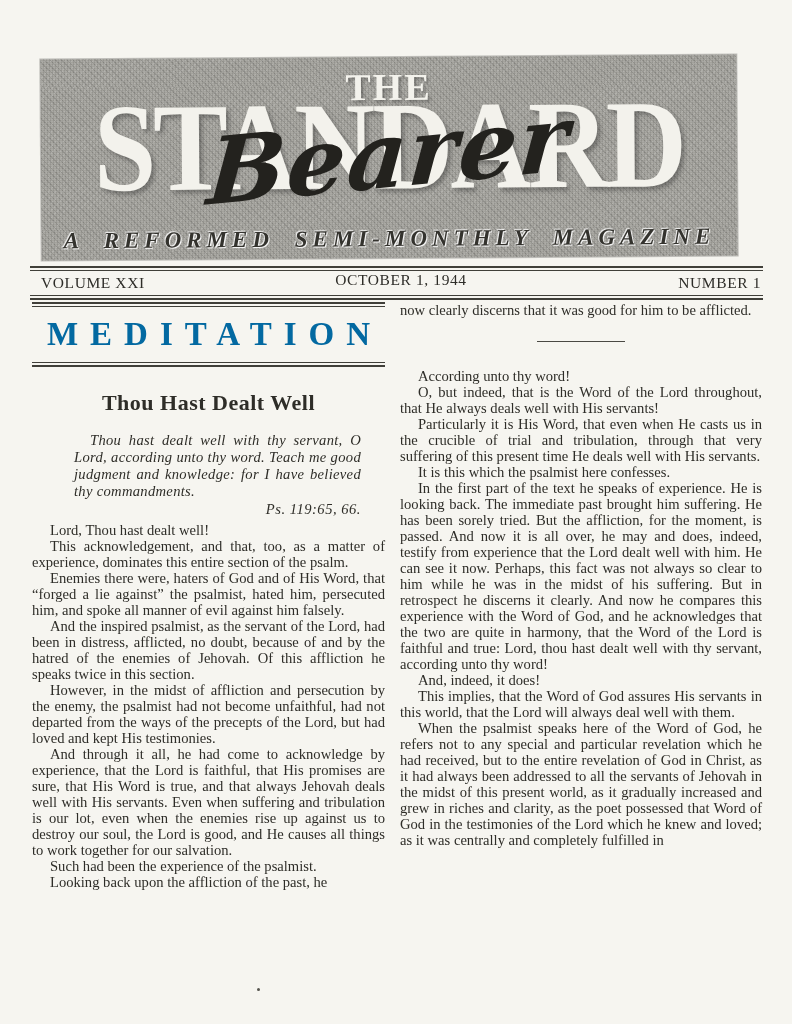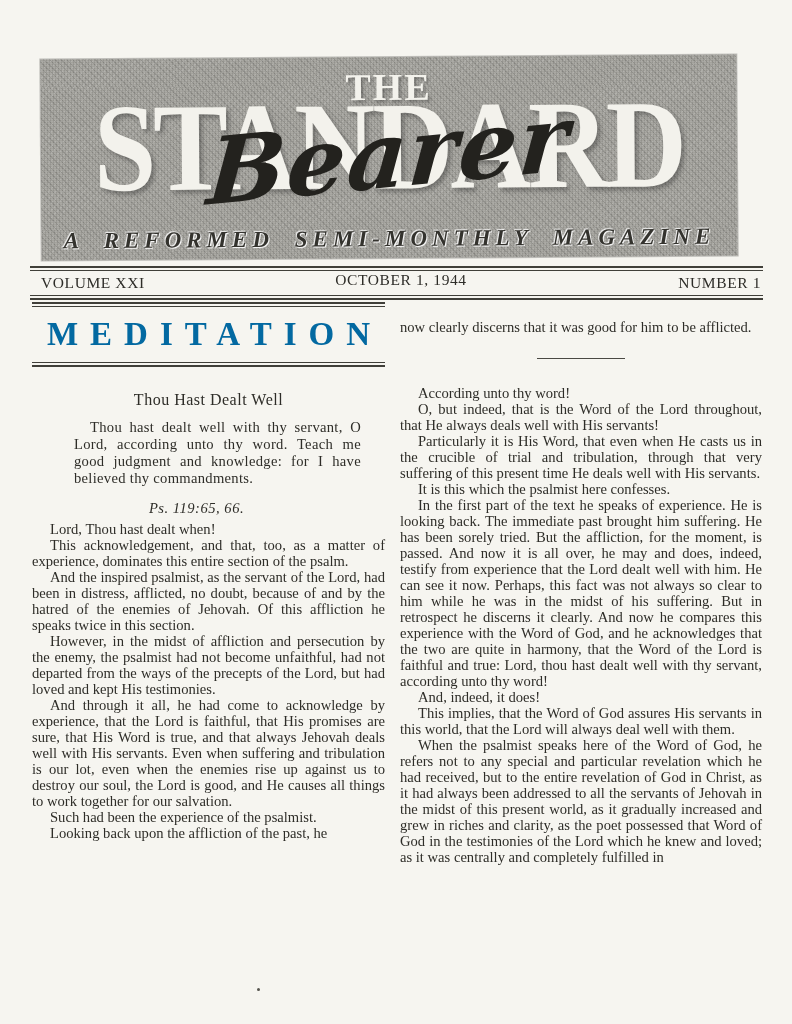--- a/index.html
+++ b/index.html
@@ -121,47 +121,48 @@
     font-weight: bold;
     letter-spacing: 12px;
     text-indent: 12px;
     line-height: 1.1;
     color: #0369a1;
   }
 
   .article-title {
     margin: 24px 0 0 0;
     text-align: center;
-    font-size: 16px;
-    font-weight: normal;
+    font-size: 22px;
+    font-weight: bold;
     letter-spacing: 0.5px;
     line-height: 1.1;
   }
 
   .epigraph {
-    margin: 10px 24px 0 42px;
+    margin: 17px 24px 0 42px;
+    font-style: italic;
     text-align: justify;
     text-indent: 16px;
     line-height: 17px;
     letter-spacing: 0.3px;
   }
   .citation {
-    margin: 13px 24px 0 0;
-    text-align: center;
+    margin: 1px 24px 0 0;
+    text-align: right;
     font-style: italic;
     letter-spacing: 0.5px;
   }
 
   .body-text { margin-top: 5px; }
   .body-text p {
     margin: 0;
     text-align: justify;
     text-indent: 18px;
   }
-  .carryover { margin-top: 17px; }
+  .carryover { margin-top: 0; }
   .carryover p:first-child { text-indent: 0; }
 
   .divider {
     width: 88px;
     margin: 23px auto 26px auto;
     border-top: 1.5px solid #4a4944;
   }
 
   .speck {
     position: absolute;
@@ -198,22 +199,23 @@
     <div class="column col-left">
       <div class="section-head">
         <div class="rule-pair"></div>
         <h1 class="section-title">MEDITATION</h1>
         <div class="rule-pair thin-top"></div>
       </div>
       <h2 class="article-title">Thou Hast Dealt Well</h2>
       <div class="epigraph">Thou hast dealt well with thy servant, O Lord, according unto thy word. Teach me good judgment and knowledge: for I have believed thy commandments.</div>
       <div class="citation">Ps. 119:65, 66.</div>
       <div class="body-text">
-          <p>Lord, Thou hast dealt when!</p>
+          <p>Lord, Thou hast dealt well!</p>
           <p>This acknowledgement, and that, too, as a matter of experience, dominates this entire section of the psalm.</p>
+          <p>Enemies there were, haters of God and of His Word, that “forged a lie against” the psalmist, hated him, persecuted him, and spoke all manner of evil against him falsely.</p>
           <p>And the inspired psalmist, as the servant of the Lord, had been in distress, afflicted, no doubt, because of and by the hatred of the enemies of Jehovah. Of this affliction he speaks twice in this section.</p>
           <p>However, in the midst of affliction and persecution by the enemy, the psalmist had not become unfaithful, had not departed from the ways of the precepts of the Lord, but had loved and kept His testimonies.</p>
           <p>And through it all, he had come to acknowledge by experience, that the Lord is faithful, that His promises are sure, that His Word is true, and that always Jehovah deals well with His servants. Even when suffering and tribulation is our lot, even when the enemies rise up against us to destroy our soul, the Lord is good, and He causes all things to work together for our salvation.</p>
           <p>Such had been the experience of the psalmist.</p>
           <p>Looking back upon the affliction of the past, he</p>
         </div>
     </div>
 
     <div class="column col-right">
       <div class="body-text carryover">

